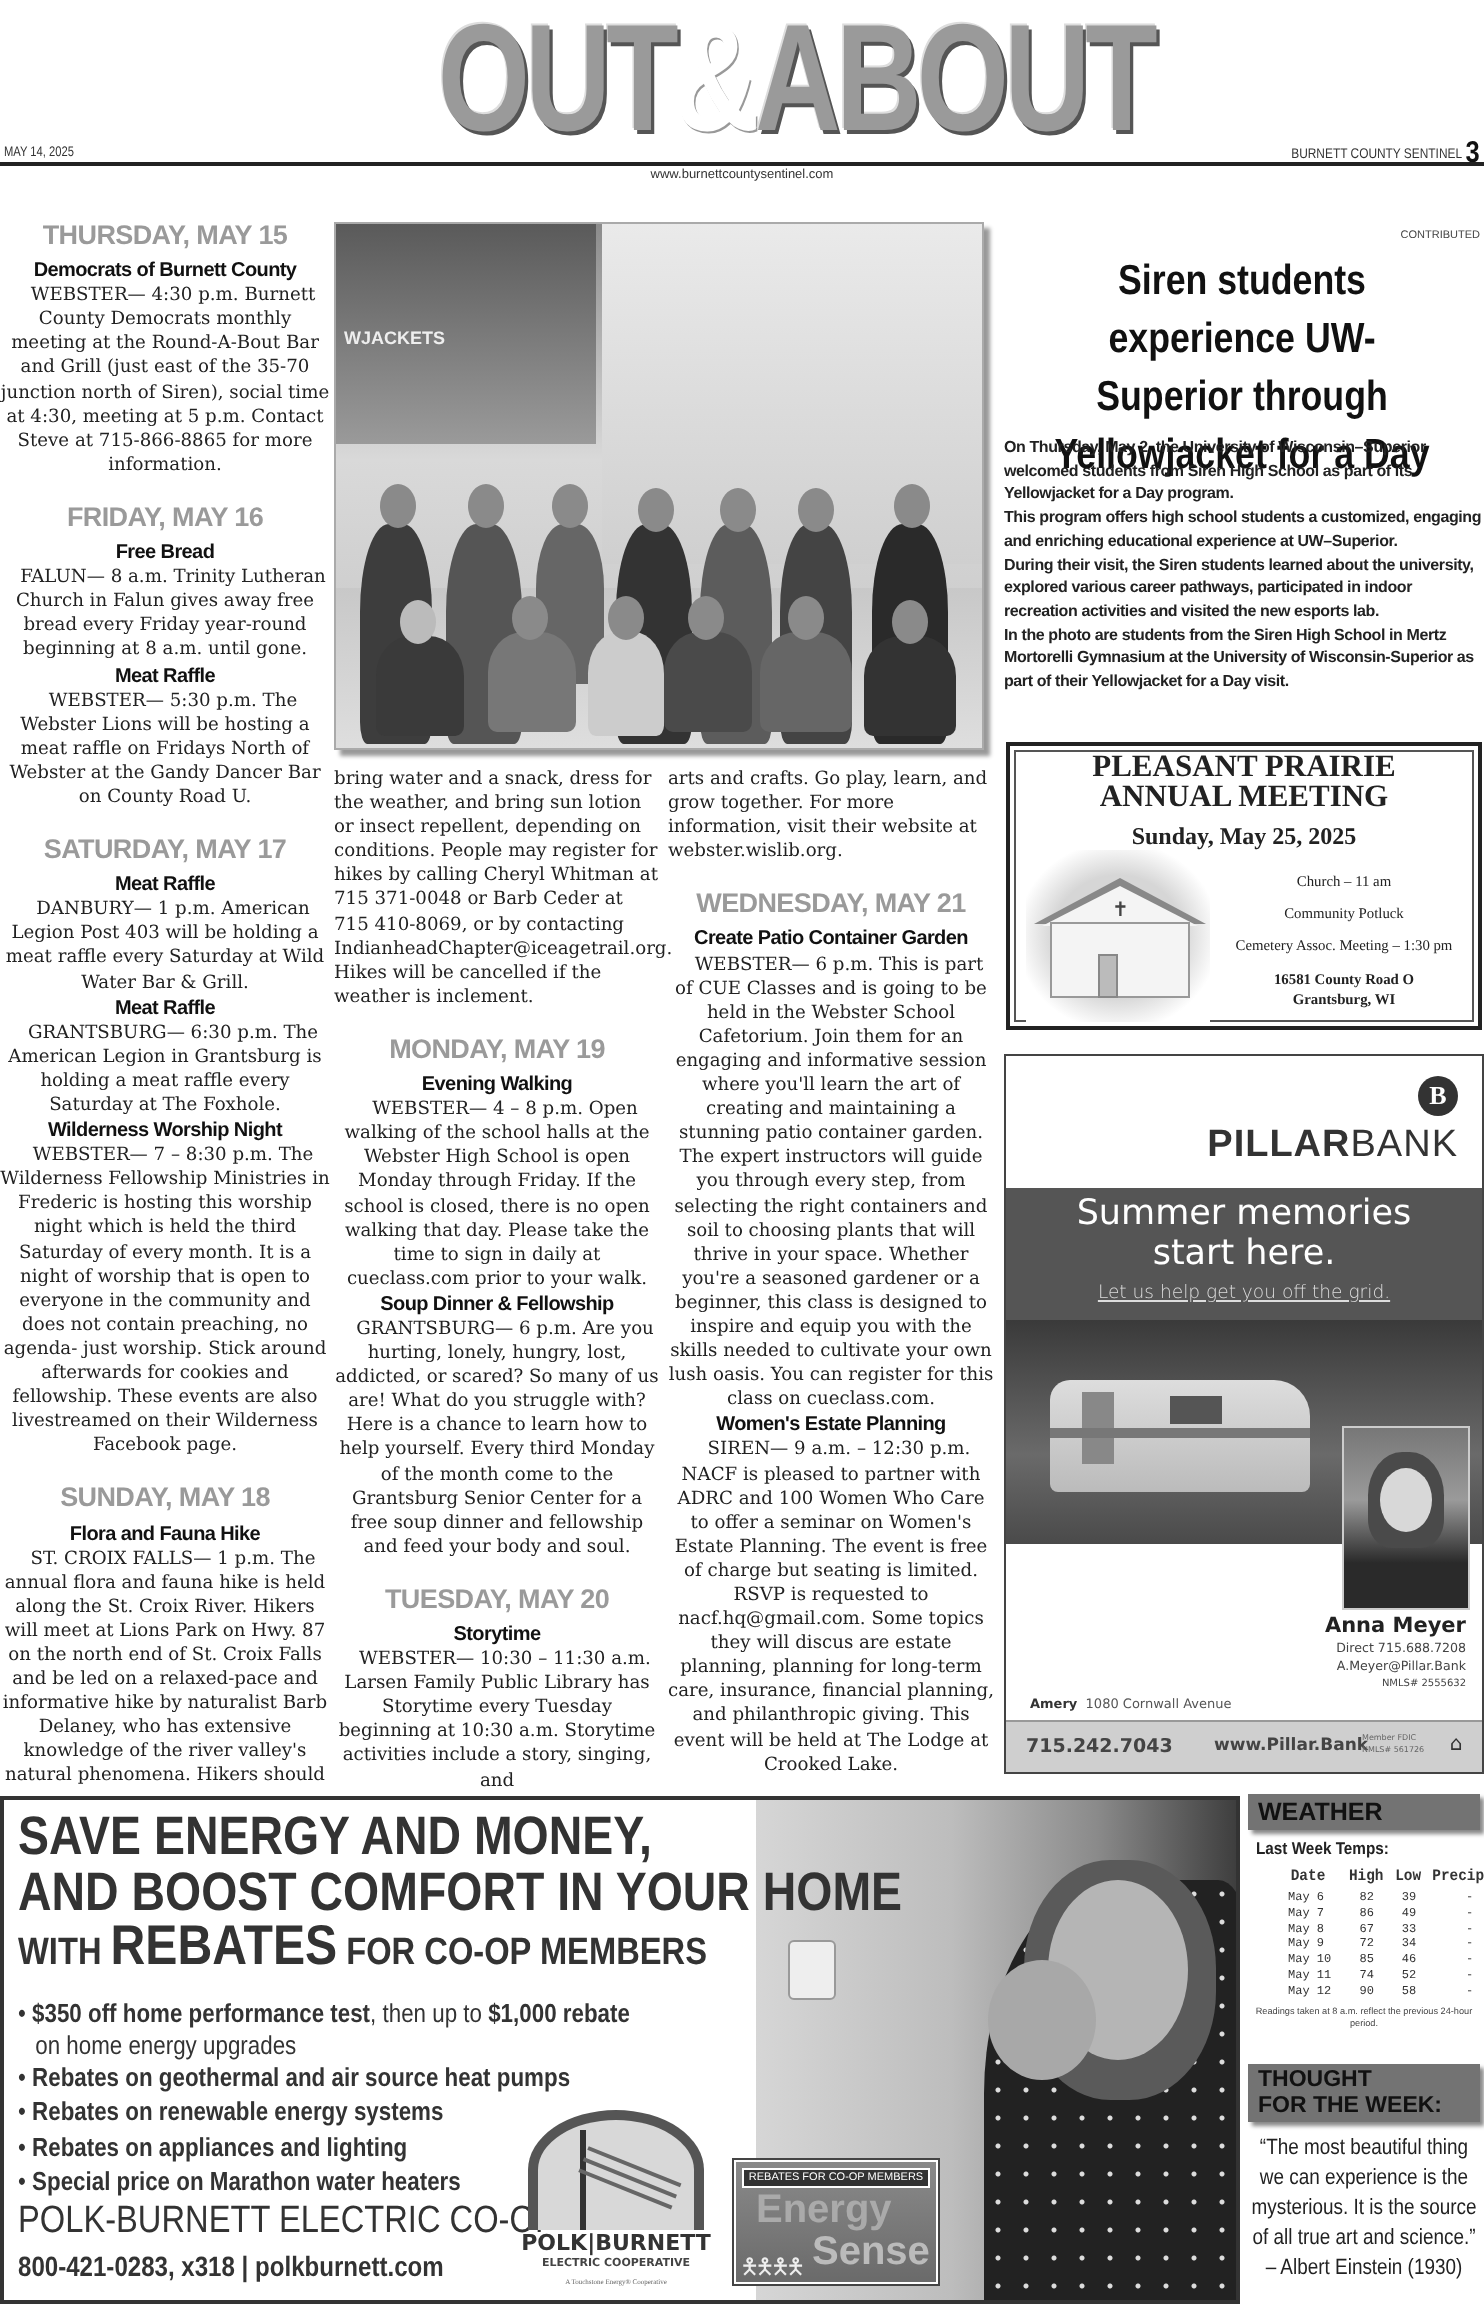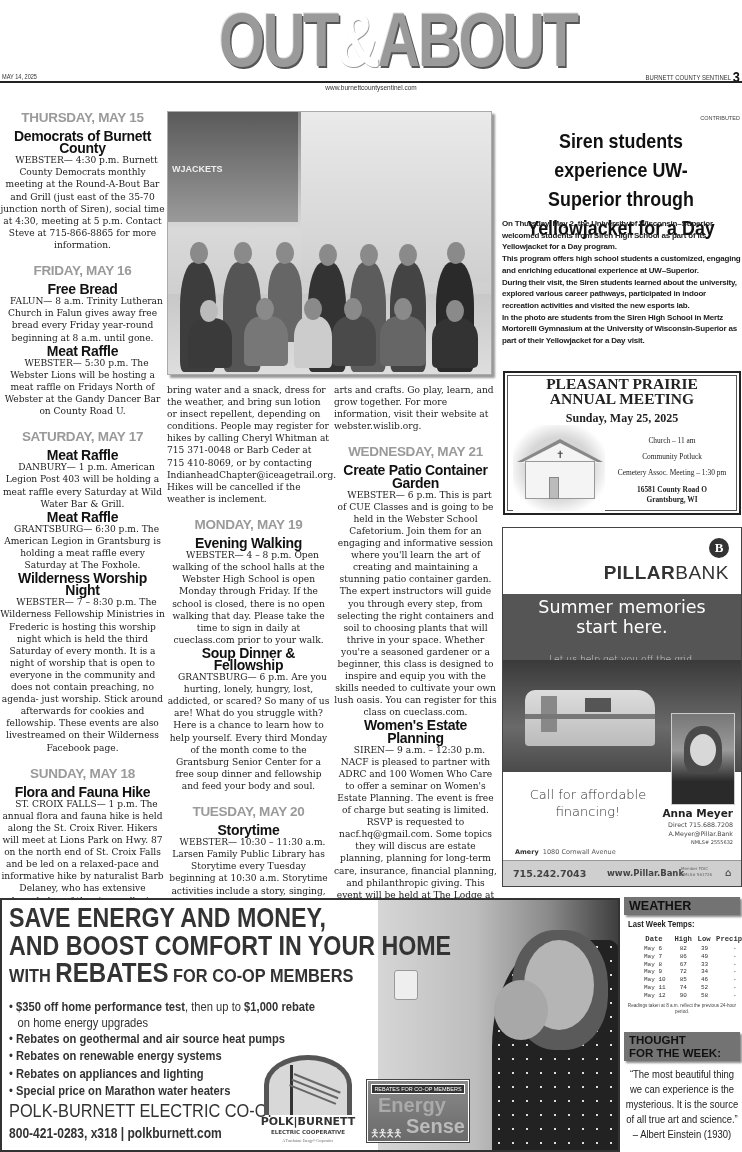--- a/index.html
+++ b/index.html
@@ -18,21 +18,21 @@
   .meta-paper .pnum { font-size: 15px; font-weight: 900; color: #111; vertical-align: -2px; margin-left: 2px; }
   .rule { position: absolute; left: 0; top: 81px; width: 742px; height: 2px; background: #222; }
   .meta-url { position: absolute; left: 0; top: 84px; width: 742px; text-align: center; font-family: "Liberation Sans", sans-serif; font-size: 6.5px; color: #333; }
 
   
   .col { position: absolute; font-size: 9.1px; line-height: 12.1px; color: #222; }
   .col1 { left: 0; top: 108px; width: 165px; }
   .col2 { left: 167px; top: 384px; width: 163px; }
   .col3 { left: 334px; top: 384px; width: 163px; }
   .day-head { font-family: "Liberation Sans", sans-serif; font-weight: 700; color: #9a9a9a; font-size: 13.5px; text-align: center; letter-spacing: -0.3px; margin: 4px 0 6px; }
-  .ev-title { font-family: "Liberation Sans", sans-serif; font-weight: 700; font-size: 14px; text-align: center; color: #111; letter-spacing: -0.3px; margin-top: 1px; }
+  .ev-title { font-family: "Liberation Sans", sans-serif; font-weight: 700; font-size: 10px; text-align: center; color: #111; letter-spacing: -0.3px; margin-top: 1px; }
   .ev-body { text-indent: 8px; text-align: center; }
   .gap { height: 10px; }
 
   
   .photo { position: absolute; left: 167px; top: 111px; width: 325px; height: 264px; border: 1px solid #aaa; box-shadow: 3px 3px 2px #999;
     background: linear-gradient(180deg, #8b8b8b 0%, #b8b8b8 25%, #d9d9d9 45%, #cfcfcf 70%, #bdbdbd 100%); overflow: hidden; }
   .photo .wall { position: absolute; left: 0; top: 0; width: 130px; height: 110px; background: linear-gradient(180deg,#5a5a5a,#9a9a9a); }
   .photo .banner { position: absolute; left: 4px; top: 52px; font-family: "Liberation Sans", sans-serif; font-size: 9px; color: #eee; font-weight: 700; }
   .photo .rightwall { position: absolute; right: 0; top: 0; width: 190px; height: 170px; background: linear-gradient(180deg,#eaeaea,#cfcfcf); }
   .photo .floor { position: absolute; left: 0; bottom: 0; width: 100%; height: 80px; background: linear-gradient(180deg,#c8c8c8,#dedede); }
@@ -58,21 +58,21 @@
   .pp-details { position: absolute; left: 100px; top: 60px; width: 134px; text-align: center; font-family: "Liberation Serif", serif; font-size: 7.4px; line-height: 16px; color: #222; }
   .pp-details .addr { font-weight: 700; line-height: 10px; margin-top: 4px; }
 
   
   .pb-ad { position: absolute; left: 502px; top: 527px; width: 240px; height: 360px; border: 1px solid #444; background: #fff; overflow: hidden; }
   .pb-logo-mark { position: absolute; right: 12px; top: 10px; width: 20px; height: 20px; border-radius: 50%; background: #333; color: #fff; font-family: "Liberation Serif", serif; font-weight: 700; font-size: 13px; text-align: center; line-height: 20px; }
   .pb-logo { position: absolute; right: 12px; top: 34px; font-family: "Liberation Sans", sans-serif; font-size: 19px; color: #333; letter-spacing: 0.5px; }
   .pb-logo b { font-weight: 900; }
   .pb-banner { position: absolute; left: 0; top: 66px; width: 100%; height: 66px; background: #555; color: #fff; text-align: center; font-family: "DejaVu Sans", sans-serif; }
   .pb-h1 { font-size: 17.5px; line-height: 20px; padding-top: 3px; }
-  .pb-sub { font-size: 9.3px; color: #ddd; margin-top: 16px; font-weight: 300; text-decoration: underline; }
+  .pb-sub { font-size: 9.3px; color: #ddd; margin-top: 4px; font-weight: 300; text-decoration: underline; }
   .pb-photo { position: absolute; left: 0; top: 132px; width: 100%; height: 112px; background: linear-gradient(180deg,#3a3a3a,#6a6a6a 60%,#4a4a4a); }
   .camper { position: absolute; left: 22px; top: 30px; width: 130px; height: 56px; background: linear-gradient(180deg,#ddd,#bbb); border-radius: 10px 18px 4px 4px; }
   .camper .stripe { position: absolute; left: 0; top: 24px; width: 100%; height: 5px; background: #777; }
   .camper .win { position: absolute; left: 60px; top: 8px; width: 26px; height: 14px; background: #555; }
   .camper .door { position: absolute; left: 16px; top: 6px; width: 16px; height: 36px; background: #888; }
   .pb-portrait { position: absolute; left: 168px; top: 185px; width: 64px; height: 92px; background: linear-gradient(180deg,#777,#9a9a9a 40%,#2a2a2a 75%); border: 1px solid #ccc; }
   .pb-portrait .face { position: absolute; left: 18px; top: 20px; width: 26px; height: 32px; border-radius: 50%; background: #d8d8d8; }
   .pb-portrait .hair { position: absolute; left: 12px; top: 12px; width: 38px; height: 48px; border-radius: 45% 45% 30% 30%; background: #4a4a4a; }
   .pb-call { position: absolute; left: 10px; top: 258px; width: 150px; text-align: center; font-family: "DejaVu Sans", sans-serif; font-size: 13px; line-height: 17px; color: #333; font-weight: 300; }
   .pb-contact { position: absolute; right: 8px; top: 279px; text-align: right; font-family: "DejaVu Sans", sans-serif; font-size: 6.3px; line-height: 9px; color: #444; }
@@ -297,24 +297,20 @@
     <div class="camper">
         <div class="door"></div>
         <div class="win"></div>
         <div class="stripe"></div>
       </div>
   </div>
   <div class="pb-portrait">
       <div class="hair"></div>
       <div class="face"></div>
     </div>
-  <div class="pb-call">
-      <div>Call for affordable</div>
-      <div>financing!</div>
-    </div>
   <div class="pb-contact">
     <div class="name">Anna Meyer</div>
     <div>Direct 715.688.7208</div>
     <div>A.Meyer@Pillar.Bank</div>
     <div class="nmls">NMLS# 2555632</div>
   </div>
   <div class="pb-branch"><b>Amery</b>&nbsp;&nbsp;<span>1080 Cornwall Avenue</span></div>
   <div class="pb-footer">
     <div class="pb-phone">715.242.7043</div>
     <div class="pb-web">www.Pillar.Bank</div>

